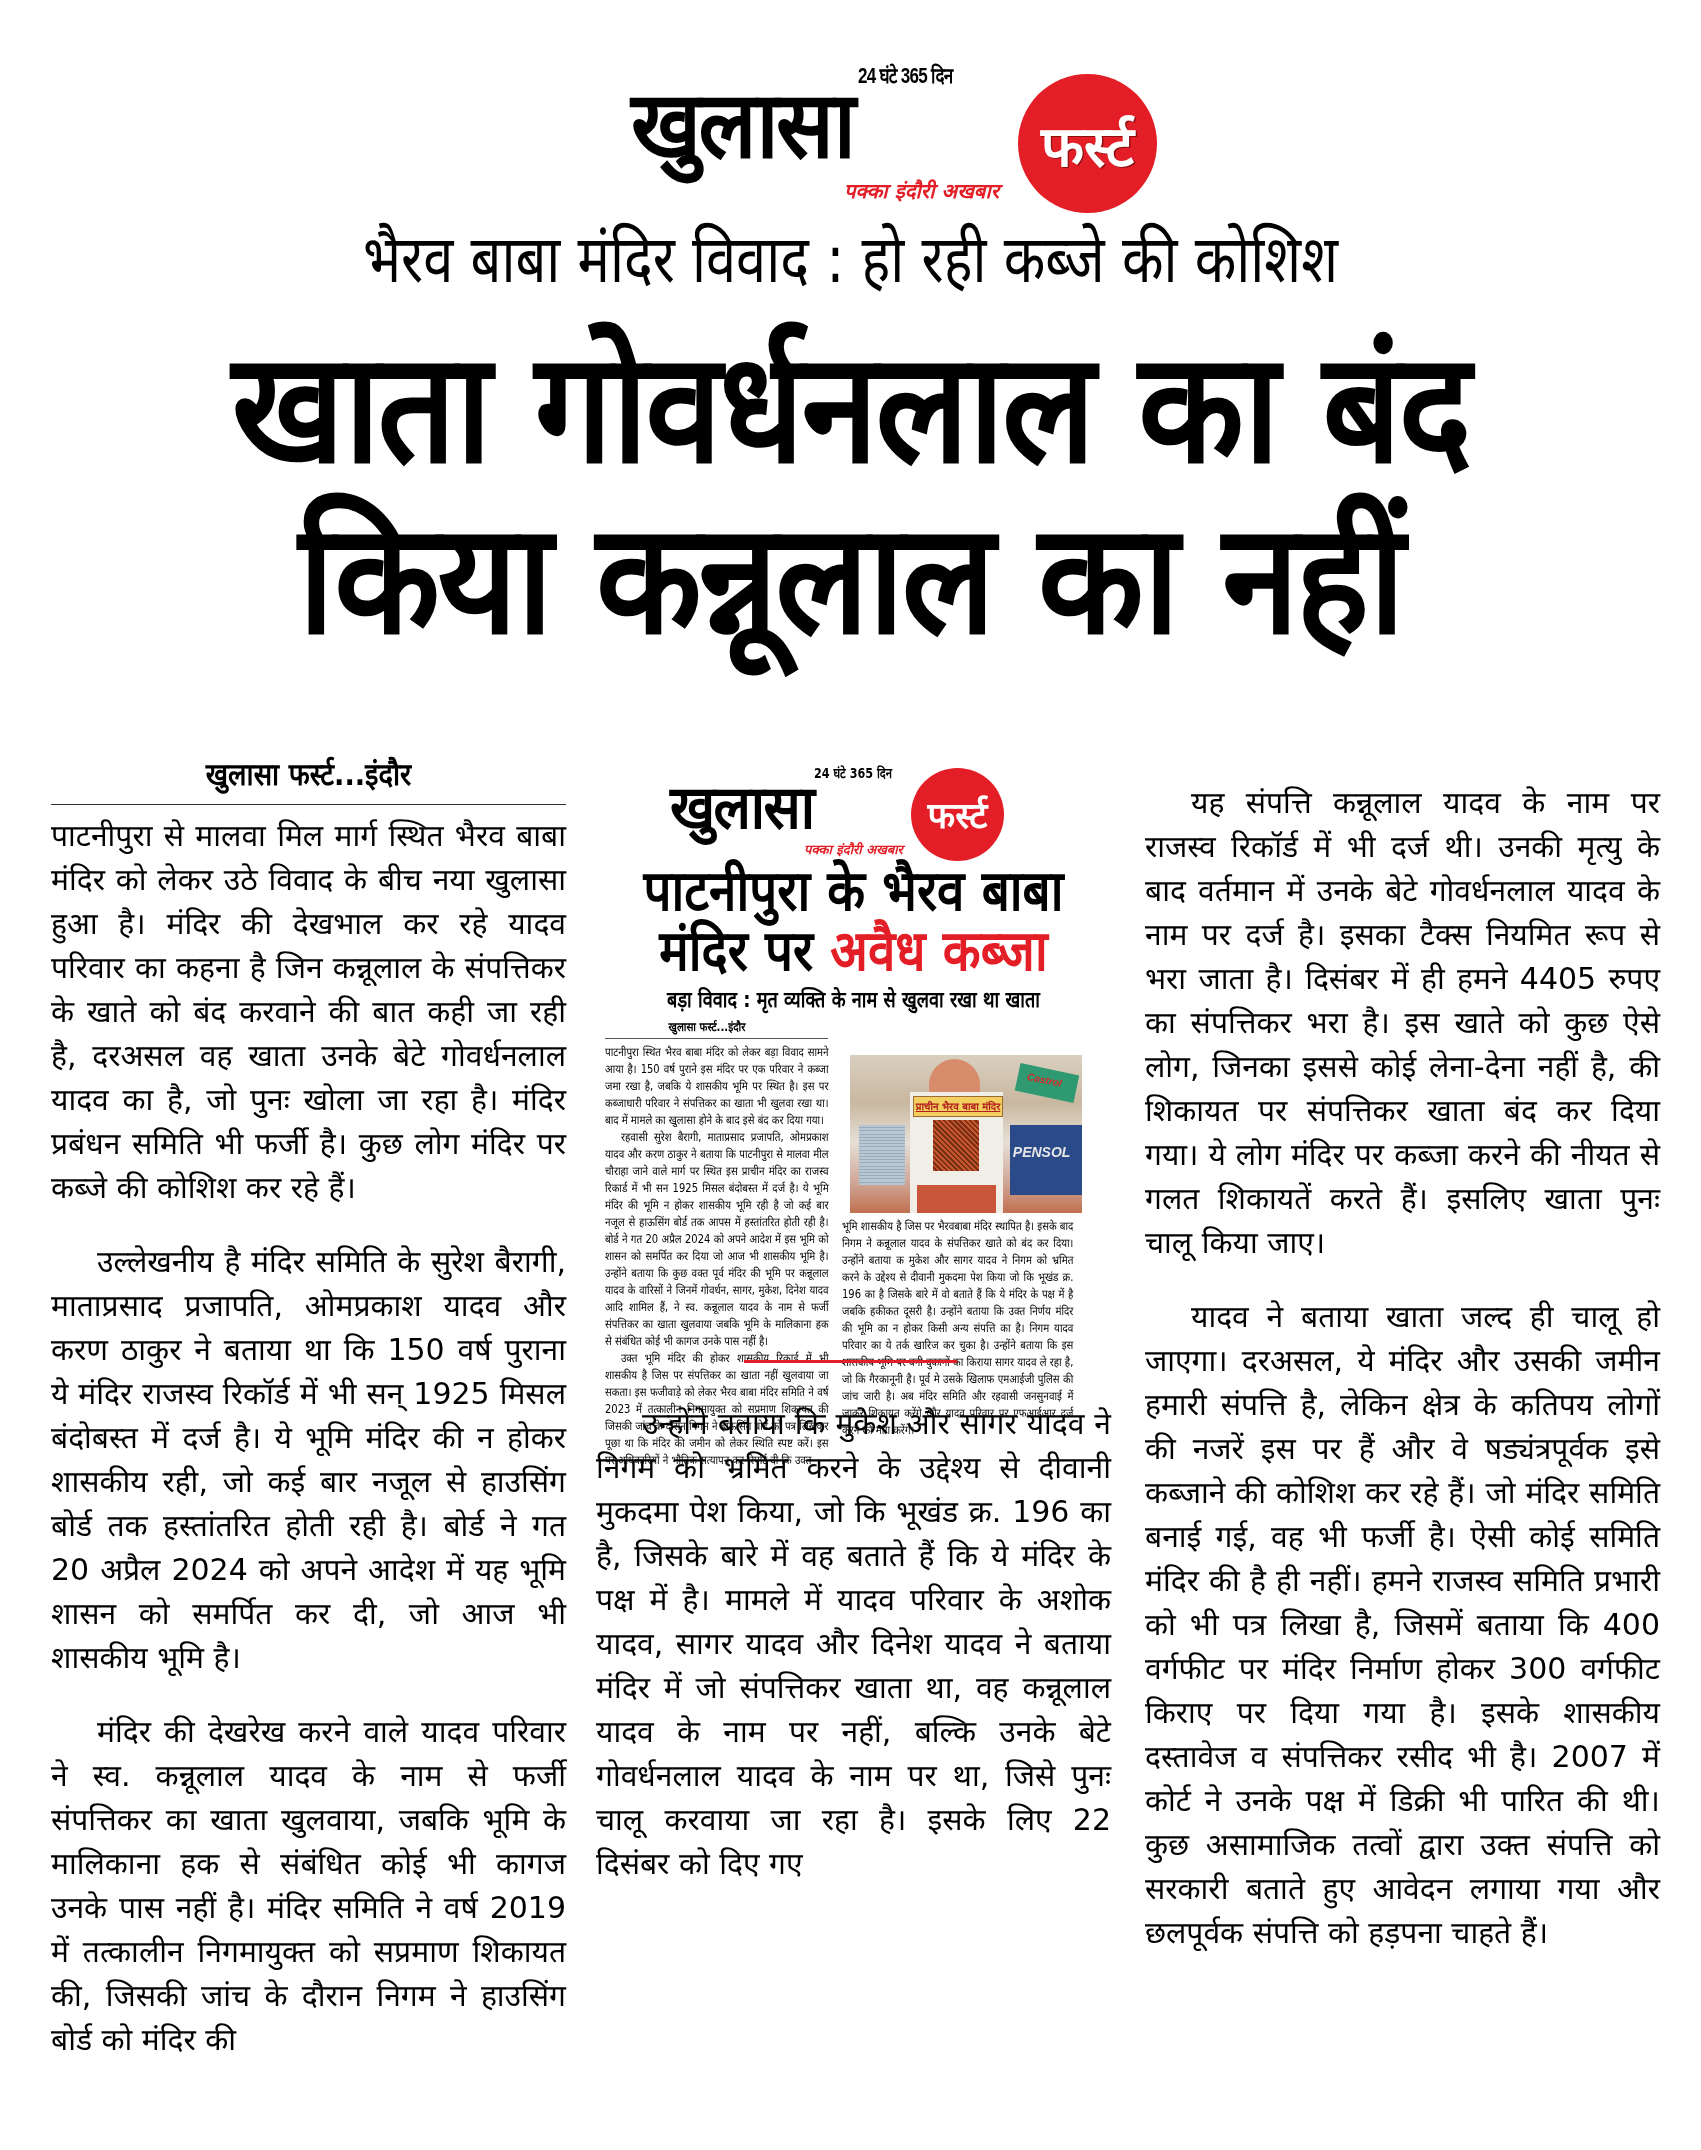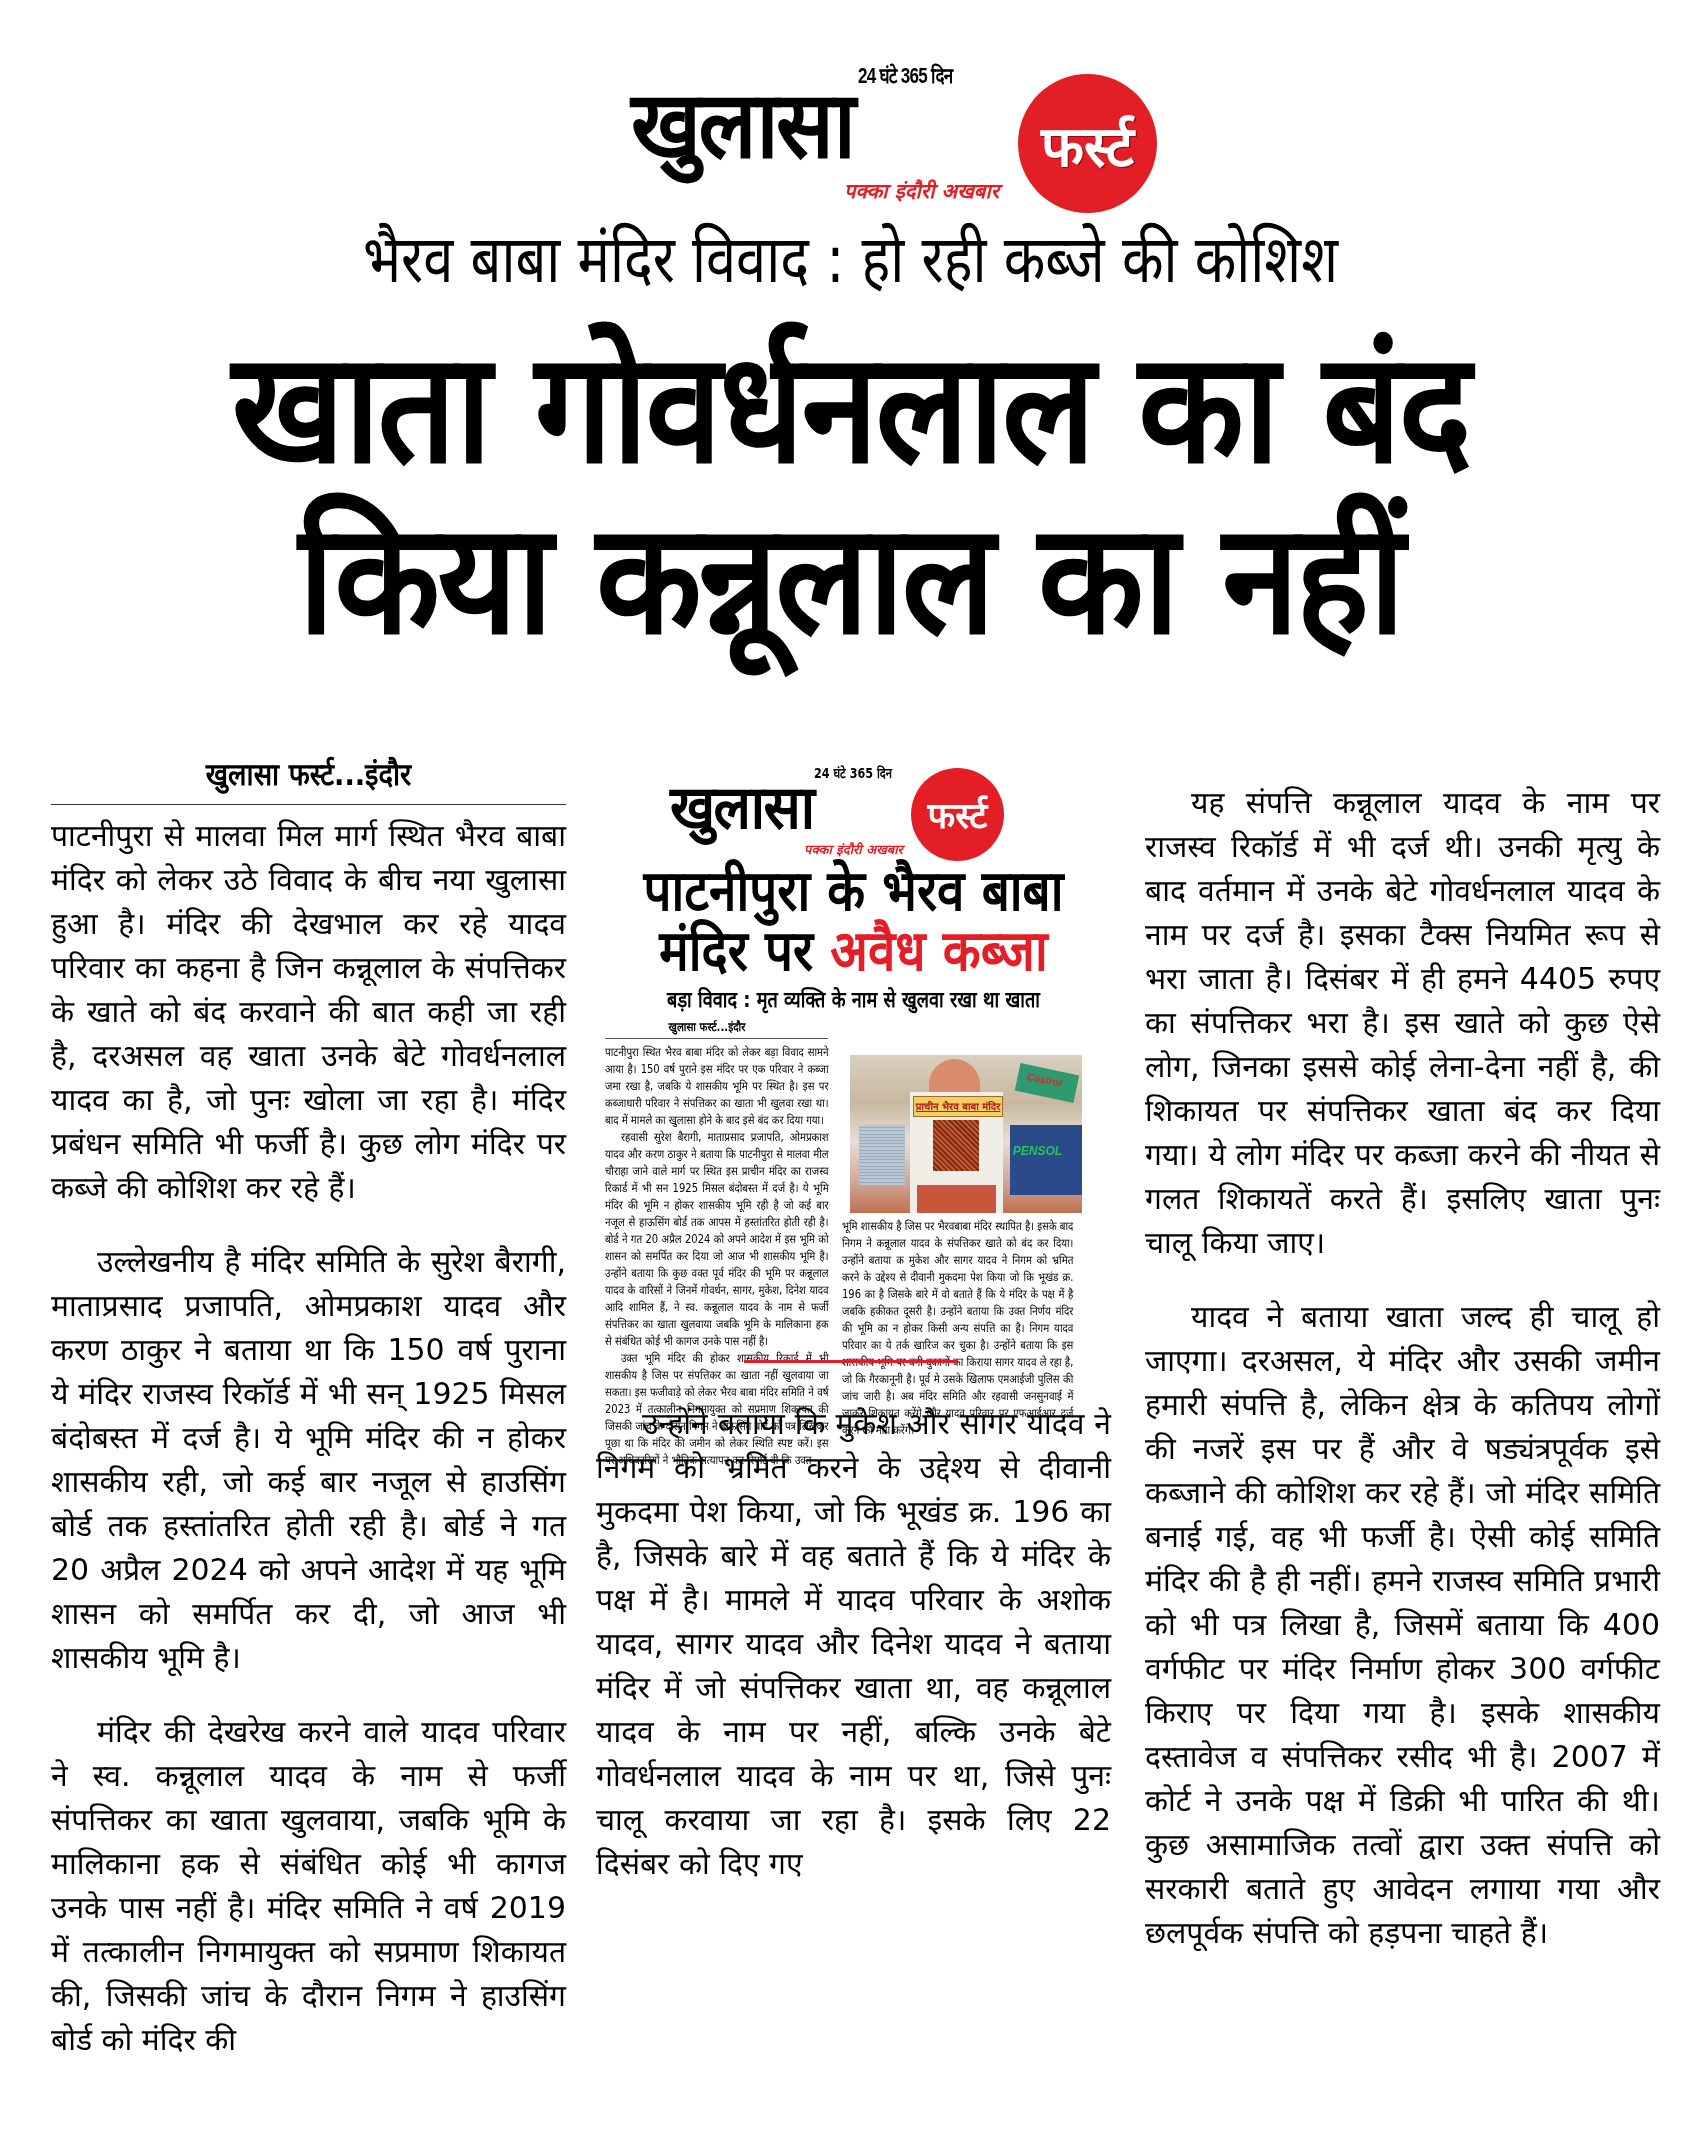--- a/index.html
+++ b/index.html
@@ -50,21 +50,21 @@
   .clip-left { left:9.3px; top:290px; width:260px; }
   .clip-right { left:246px; top:464px; width:269px; }
   .clip-photo { position:absolute; left:254px; top:301px; width:232px; height:158px; background:linear-gradient(180deg,#d9cfc0 0%,#c9b8a0 30%,#e6dfd6 55%,#d0a89a 80%,#c0704f 100%); overflow:hidden; }
   .ph-dome { position:absolute; left:79px; top:3.7px; width:51px; height:35px; background:#d98c6c; border-radius:25.5px 25.5px 2.8px 2.8px; }
   .ph-wall { position:absolute; left:60px; top:37px; width:93px; height:121px; background:#f1ede7; }
   .ph-sign { position:absolute; left:63px; top:41px; width:88px; height:18.5px; background:#f2cf5e; border:0.9px solid #9b6b33; font-size:10px; font-weight:700; color:#b21f1f; display:flex; align-items:center; justify-content:center;text-decoration:underline; }
   .ph-gate { position:absolute; left:83px; top:65px; width:46px; height:51px; background:repeating-linear-gradient(45deg,#c4562c 0 1.9px,#7a2e16 1.9px 3.7px); }
   .ph-base { position:absolute; left:67px; top:130px; width:79px; height:28px; background:#c9553a; }
   .ph-shop-l { position:absolute; left:9.3px; top:70px; width:46px; height:60px; background:repeating-linear-gradient(180deg,#b8c7d3 0 2.3px,#99acb9 2.3px 3.2px); }
   .ph-shop-r { position:absolute; left:160px; top:70px; width:72px; height:70px; background:#2a4a8a; }
-  .ph-shop-r span { position:absolute; left:2.8px; top:18.5px; color:#22c55e; font-weight:700; font-style:italic; font-size:12px; font-family:"Liberation Sans", sans-serif; }
+  .ph-shop-r span { position:absolute; left:2.8px; top:18.5px; color:#e5e5e5; font-weight:700; font-style:italic; font-size:14px; font-family:"Liberation Sans", sans-serif; }
   .ph-board { position:absolute; left:167px; top:14px; width:60px; height:28px; background:#2f9a72; transform:rotate(12deg); }
   .ph-board span { position:absolute; left:9.3px; top:5.6px; color:#d62a2a; font-weight:700; font-style:italic; font-size:10.2px; font-family:"Liberation Sans", sans-serif; }
   .clip-redrule { position:absolute; left:148px; top:606px; width:213px; height:2.8px; background:#e41e26; }
 </style>
 </head>
 <body>
 
 <div class="masthead">
   <div class="mh-tag">24 घंटे 365 दिन</div>
   <div class="mh-name">खुलासा</div>

